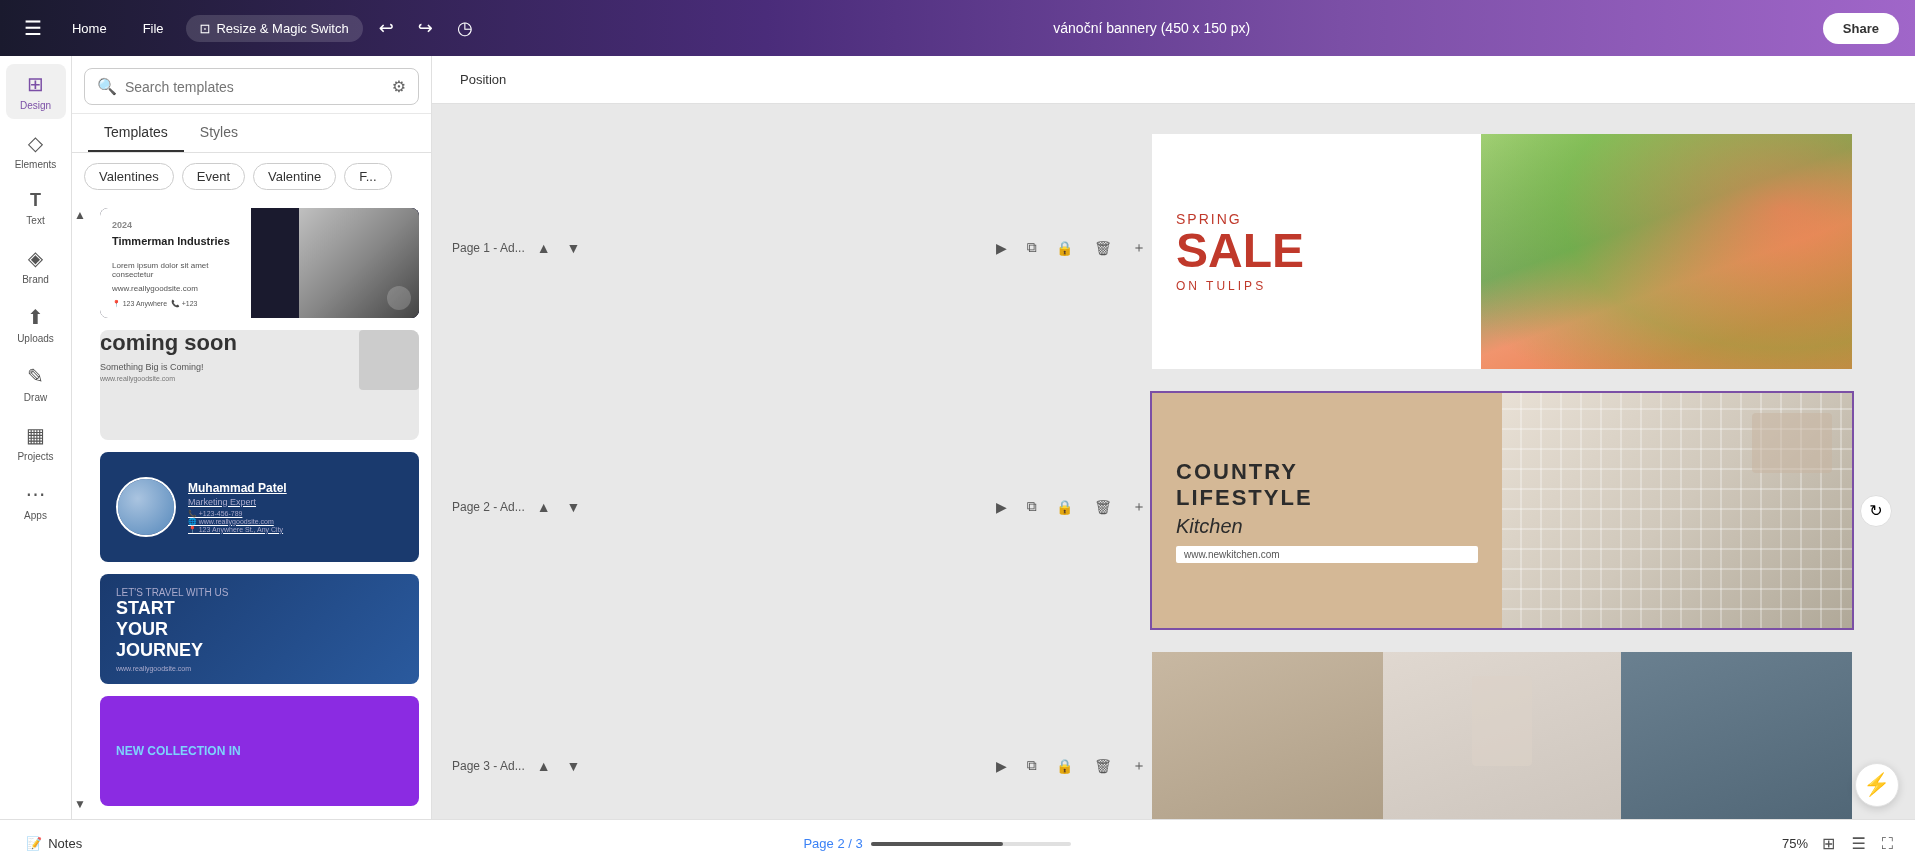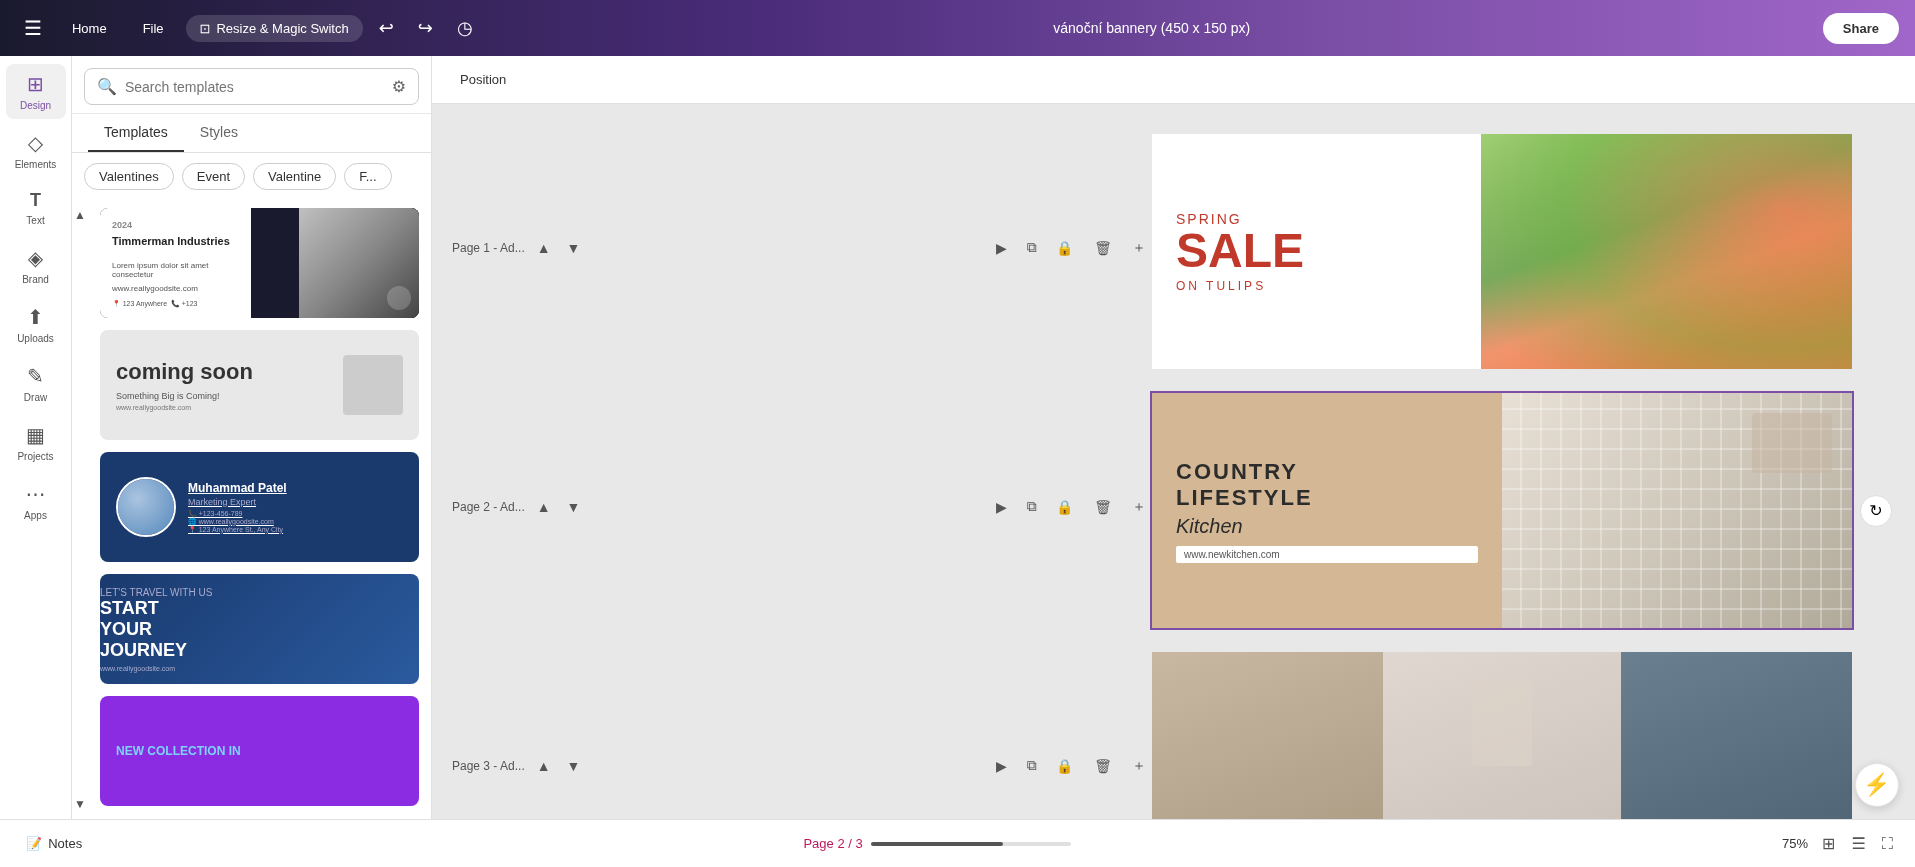--- a/index.html
+++ b/index.html
@@ -170,22 +170,21 @@
       top: 0; right: 0;
       width: 80px; height: 100%;
       background: #2a2a4e;
       clip-path: polygon(20% 0, 100% 0, 100% 100%, 0% 100%);
     }
 
     .tpl-2 {
       background: #e8e8e8;
       height: 110px;
       display: flex;
-      align-items: center;
-      padding: 16px;
+      align-items: flex-start;
       gap: 16px;
     }
     .tpl-2-text { flex: 1; }
     .tpl-2-text .coming { font-size: 22px; font-weight: 900; color: #333; }
 
     .tpl-3 {
       background: #1a3a6e;
       height: 110px;
       display: flex;
       align-items: center;
@@ -201,20 +200,21 @@
     }
     .tpl-3-text { color: white; text-decoration: underline; }
     .tpl-3-text .name { font-size: 12px; font-weight: bold; }
     .tpl-3-text .role { font-size: 9px; color: #aac; margin-top: 2px; }
 
     .tpl-4 {
       height: 110px;
       background: linear-gradient(135deg, #1a3a6e, #2a5a9e);
       display: flex;
       align-items: center;
+      padding: 16px;
       overflow: hidden;
       position: relative;
     }
     .tpl-4-text { color: white; z-index: 1; }
     .tpl-4-text .start { font-size: 10px; color: #aac; }
     .tpl-4-text .journey { font-size: 18px; font-weight: 900; }
 
     .tpl-5 {
       height: 110px;
       background: #8b2be2;
@@ -422,21 +422,21 @@
       padding: 0 16px;
       gap: 8px;
       flex-shrink: 0;
     }
     .notes-btn {
       display: flex; align-items: center; gap: 6px;
       background: none; border: none; cursor: pointer;
       font-size: 13px; color: #333; padding: 6px 10px; border-radius: 4px;
     }
     .bottom-center { flex: 1; display: flex; justify-content: center; align-items: center; gap: 8px; }
-    .page-indicator { font-size: 13px; color: #be185d; }
+    .page-indicator { font-size: 13px; color: #3b82f6; }
     .progress-bar-container { width: 200px; height: 4px; background: #e0e0e0; border-radius: 2px; }
     .progress-bar { height: 100%; background: #555; border-radius: 2px; }
     .view-btns { display: flex; gap: 4px; }
     .view-btn {
       background: none; border: none; cursor: pointer; font-size: 16px;
       color: #555; padding: 4px 6px; border-radius: 4px;
     }
 
     
     .scroll-arrow {

